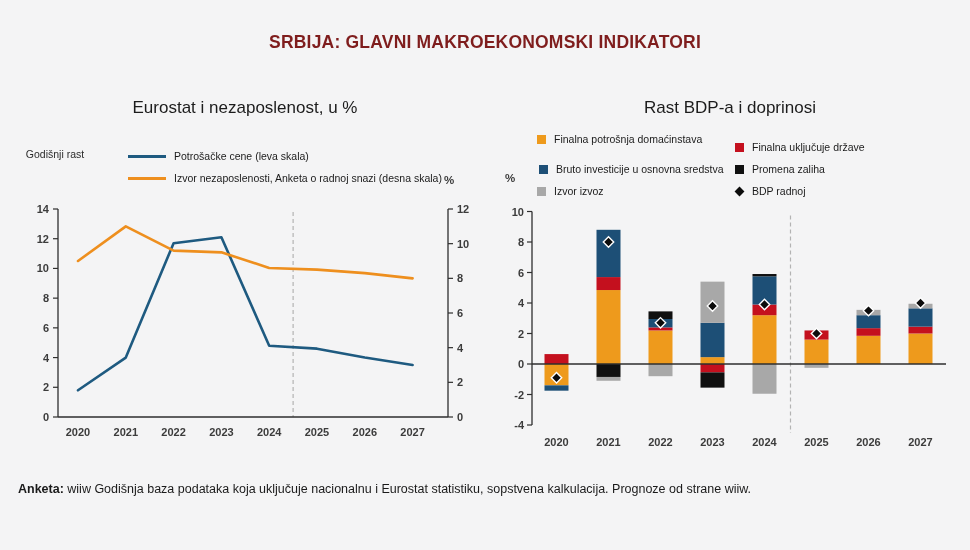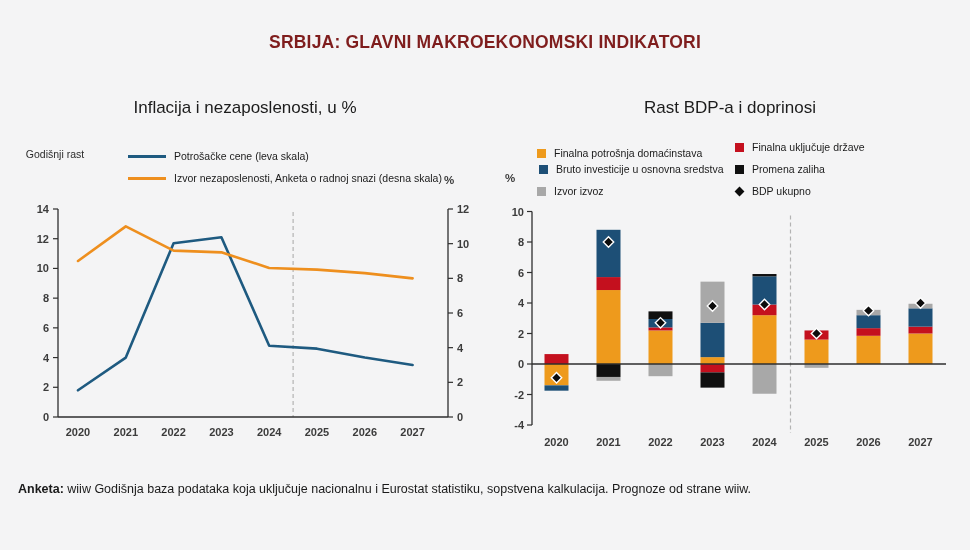--- a/index.html
+++ b/index.html
@@ -22,21 +22,21 @@
   .source{position:absolute;left:18px;top:482px;font-size:12.5px;color:#1a1a1a;}
   .source b{font-weight:700;}
 </style>
 </head>
 <body>
 
 <div class="canvas">
 
   <div class="main-title">SRBIJA: GLAVNI MAKROEKONOMSKI INDIKATORI</div>
 
-  <div class="subtitle left">Inflacija i nezaposlenosti, u %</div>
+  <div class="subtitle left">Eurostat i nezaposlenost, u %</div>
 
   <div class="axis-note" style="left:24px;top:147px;width:62px;">Godišnji rast</div>
 
   <div class="legend-row" style="left:128px;top:150px;">
     <span class="line-swatch" style="background: rgb(30, 90, 128);"></span>
     <span>Potrošačke cene (leva skala)</span>
   </div>
   <div class="legend-row" style="left:128px;top:172px;">
     <span class="line-swatch" style="background: rgb(238, 143, 30);"></span>
     <span>Izvor nezaposlenosti, Anketa o radnoj snazi (desna skala)</span>
@@ -88,21 +88,21 @@
       <text x="344.79999999999995" y="241" text-anchor="middle" class="tick">2026</text>
       <text x="392.59999999999997" y="241" text-anchor="middle" class="tick">2027</text>
       <polyline points="58,195.25714285714287 105.8,162.57142857142858 153.6,48.17142857142858 201.39999999999998,42.228571428571456 249.2,150.68571428571428 297,153.65714285714284 344.79999999999995,162.57142857142858 392.59999999999997,170" fill="none" stroke="#1E5A80" stroke-width="2.6" stroke-linejoin="round" stroke-linecap="round"></polyline>
       <polyline points="58,66 105.8,31.333333333333343 153.6,55.60000000000002 201.39999999999998,57.33333333333334 249.2,72.93333333333334 297,74.66666666666666 344.79999999999995,78.13333333333333 392.59999999999997,83.33333333333334" fill="none" stroke="#EE8F1E" stroke-width="2.6" stroke-linejoin="round" stroke-linecap="round"></polyline>
     </svg>
 
   <div class="subtitle right">Rast BDP-a i doprinosi</div>
 
   <div class="pct" style="left:505px;top:172px;">%</div>
 
-  <div class="legend-row" style="left:537px;top:147px;">
+  <div class="legend-row" style="left:537px;top:133px;">
     <span class="sq-swatch" style="background: rgb(238, 154, 28);"></span>
     <span>Finalna potrošnja domaćinstava</span>
   </div>
   <div class="legend-row" style="left:539px;top:163px;gap:8px;">
     <span class="sq-swatch" style="background: rgb(29, 79, 118);"></span>
     <span>Bruto investicije u osnovna sredstva</span>
   </div>
   <div class="legend-row" style="left:537px;top:185px;">
     <span class="sq-swatch" style="background: rgb(168, 168, 168);"></span>
     <span>Izvor izvoz</span>
@@ -110,21 +110,21 @@
   <div class="legend-row" style="left:735px;top:141px;">
     <span class="sq-swatch" style="background: rgb(196, 16, 30);"></span>
     <span>Finalna uključuje države</span>
   </div>
   <div class="legend-row" style="left:735px;top:163px;">
     <span class="sq-swatch" style="background: rgb(16, 16, 16);"></span>
     <span>Promena zaliha</span>
   </div>
   <div class="legend-row" style="left:735px;top:185px;">
     <span class="diamond-swatch"></span>
-    <span>BDP ukupno</span>
+    <span>BDP radnoj</span>
   </div>
 
   <svg id="bar-svg" class="chart" style="left:500px;top:195px;" width="460" height="255" viewBox="0 0 460 255">
       <line x1="290.5" y1="20.5" x2="290.5" y2="238" stroke="#b3b3b3" stroke-width="1.2" stroke-dasharray="4 3"></line>
       <line x1="32" y1="16.5" x2="32" y2="230" stroke="#2e2e2e" stroke-width="1.3"></line>
       <line x1="27" y1="230" x2="32" y2="230" stroke="#2e2e2e" stroke-width="1.2"></line>
       <text x="24" y="234" text-anchor="end" class="tick">-4</text>
       <line x1="27" y1="199.5" x2="32" y2="199.5" stroke="#2e2e2e" stroke-width="1.2"></line>
       <text x="24" y="203.5" text-anchor="end" class="tick">-2</text>
       <line x1="27" y1="169" x2="32" y2="169" stroke="#2e2e2e" stroke-width="1.2"></line>

